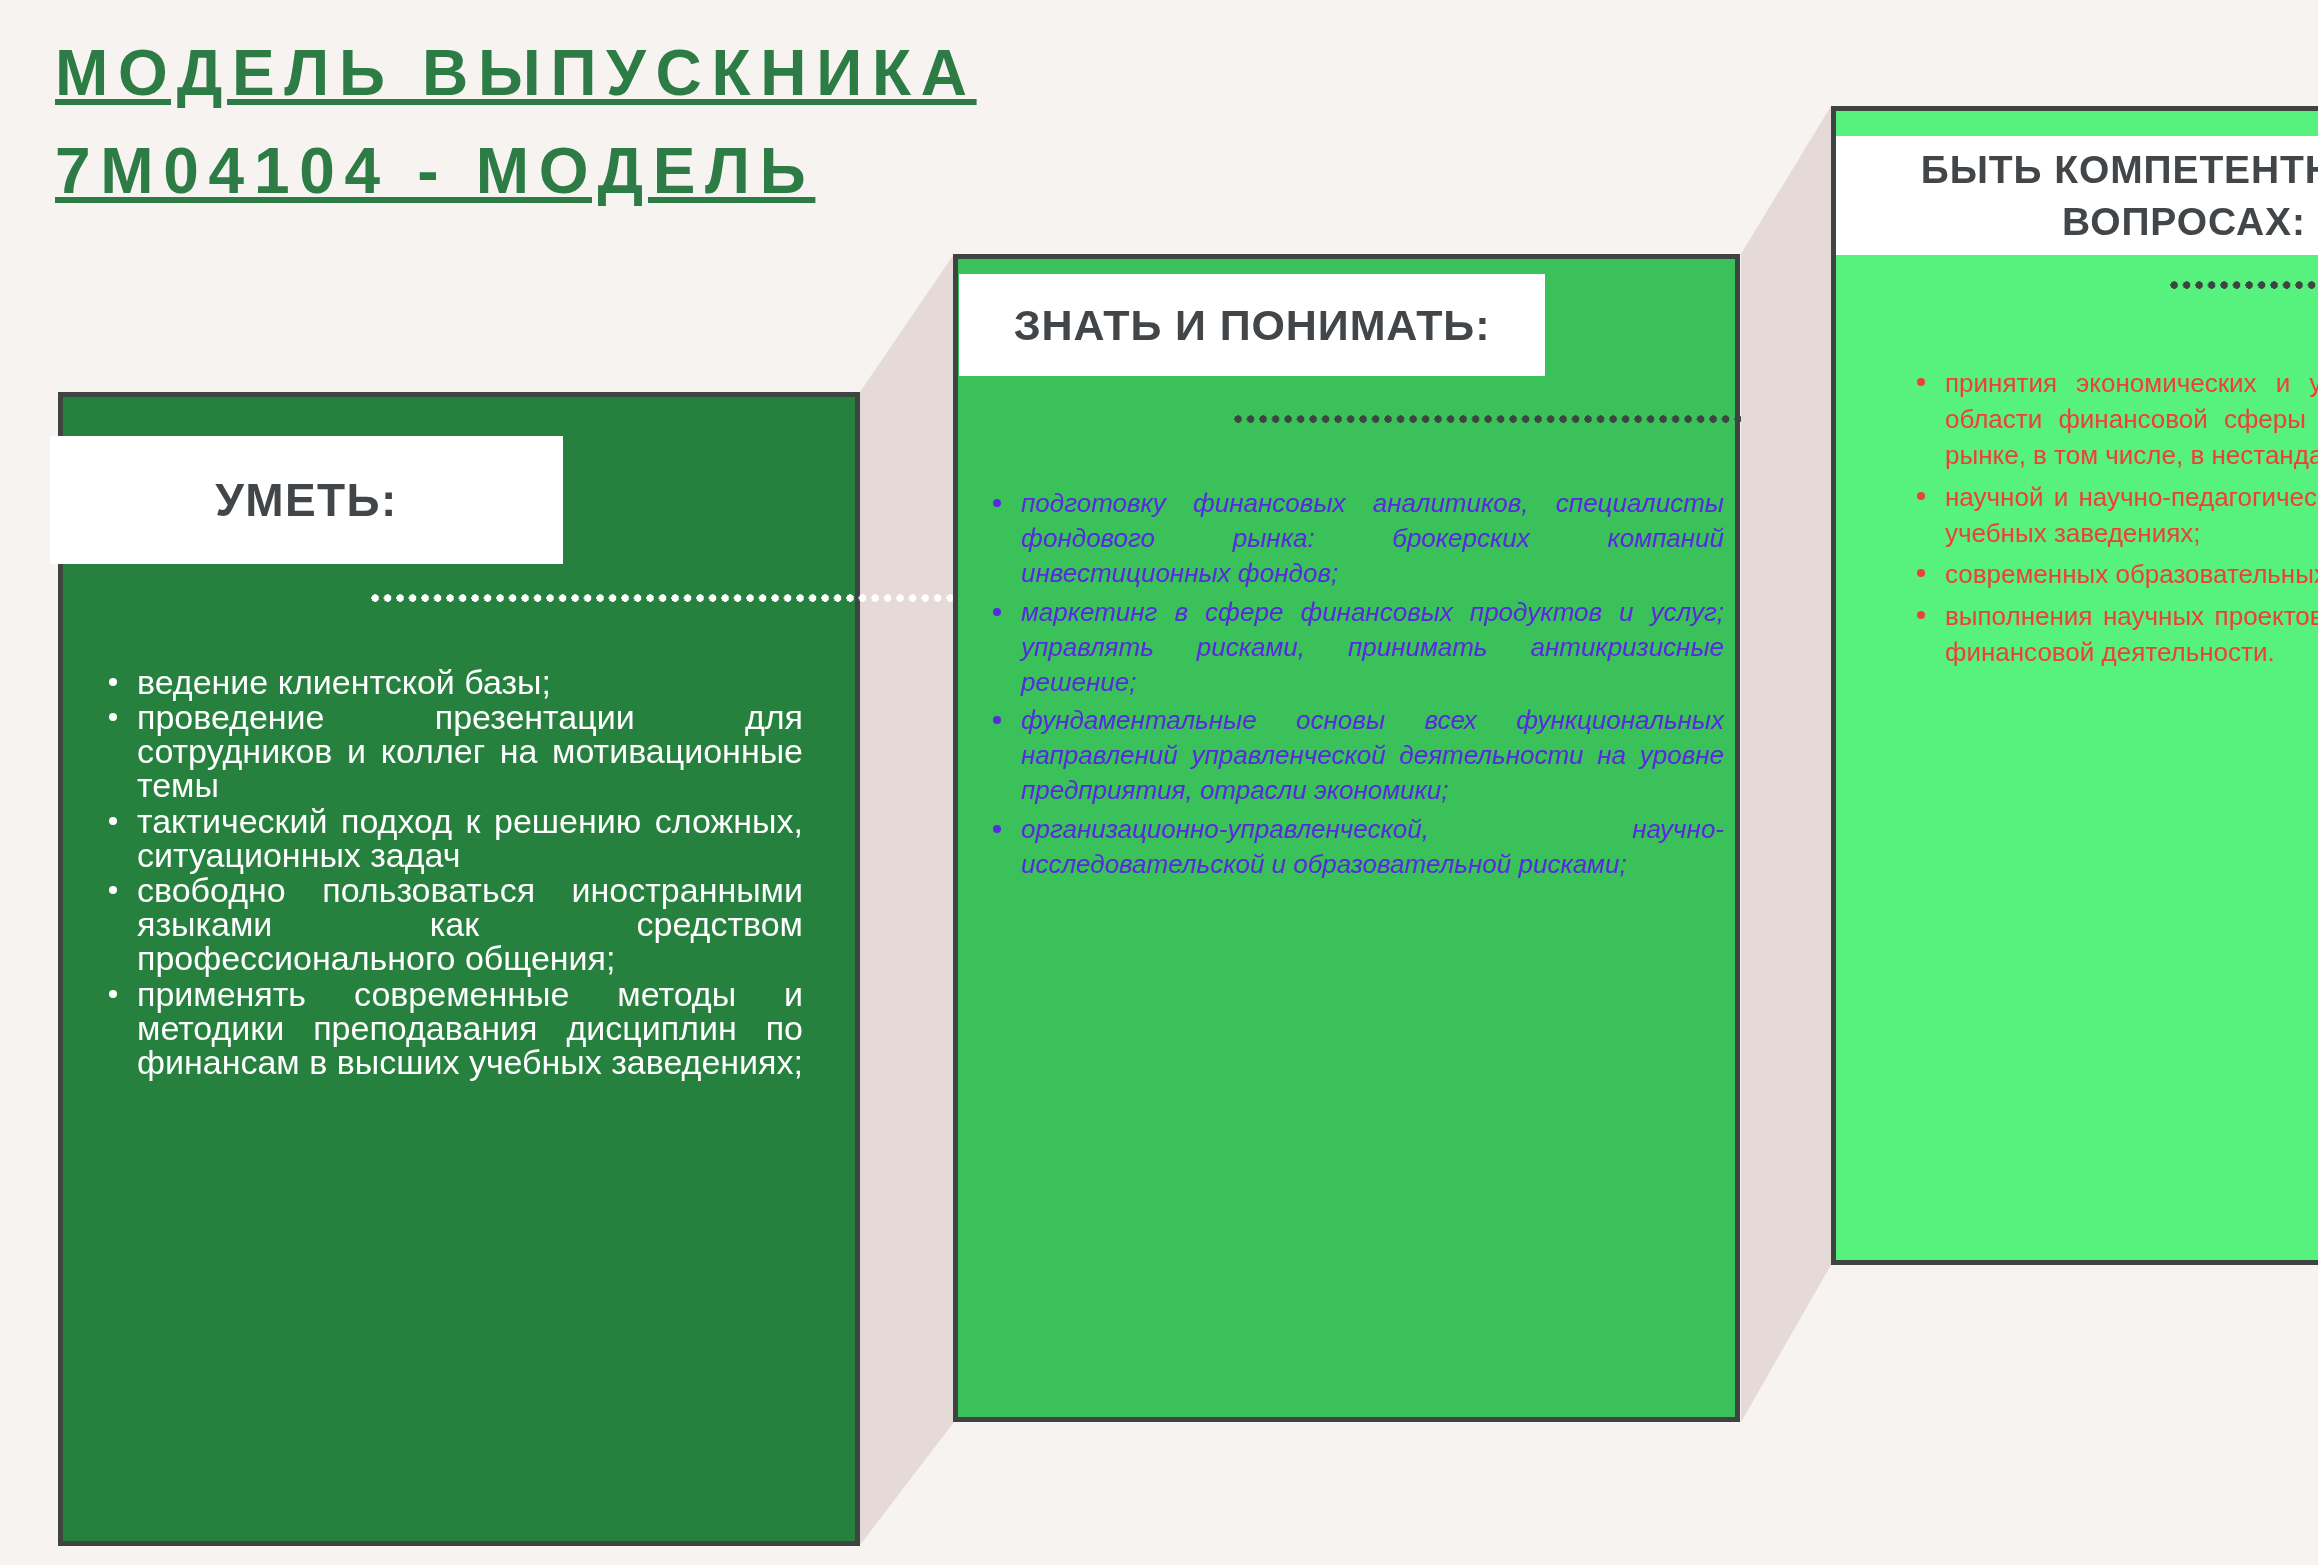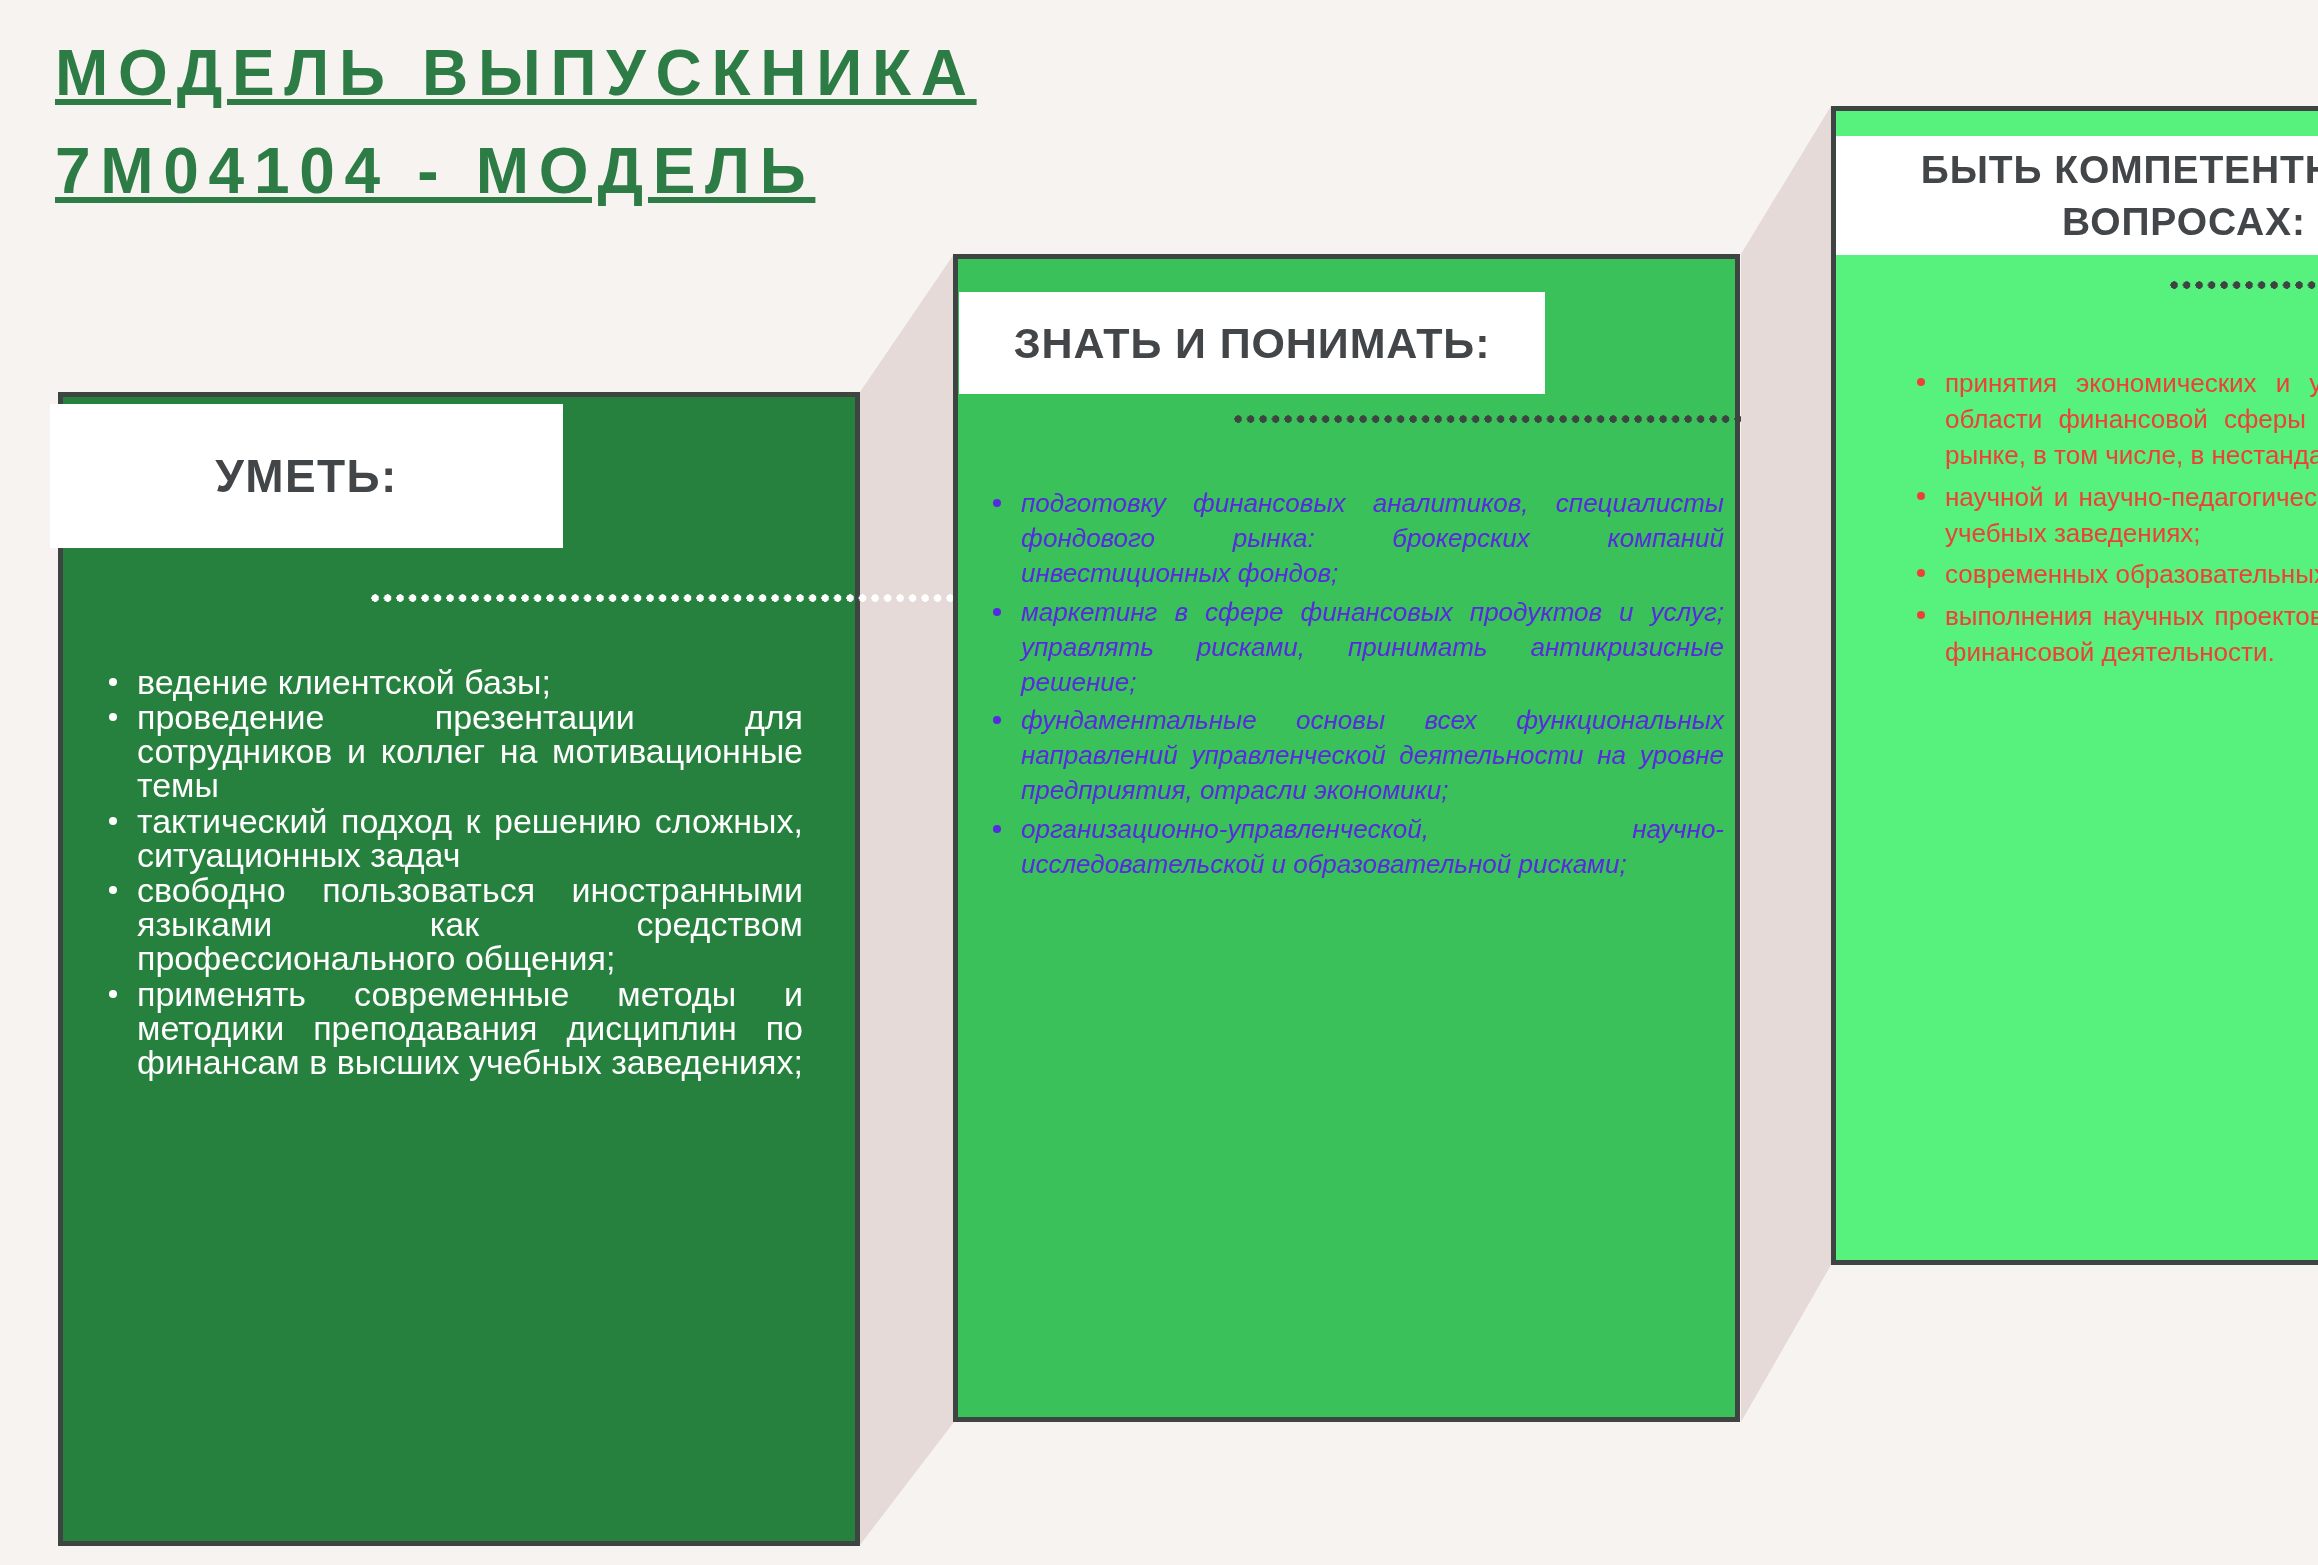--- a/index.html
+++ b/index.html
@@ -17,22 +17,22 @@
   .shadow-2{left:1741px;top:106px;width:90px;height:1316px;
     clip-path:polygon(0 148px,90px 0,90px 1159px,0 1316px);}
   
   .panel{position:absolute;border:5.1px solid #3e4442;box-sizing:border-box;}
   .panel-1{left:58px;top:392px;width:802px;height:1154px;background:#26813e;}
   .panel-2{left:953px;top:254px;width:787px;height:1168px;background:#3ac159;}
   .panel-3{left:1831px;top:106px;width:920px;height:1159px;background:#57f17d;}
   
   .hbox{position:absolute;background:#ffffff;display:flex;align-items:center;justify-content:center;
         color:#424649;font-weight:bold;text-align:center;}
-  .hbox-1{left:50px;top:404px;width:513px;height:144px;font-size:46px;letter-spacing:1.4px;}
-  .hbox-2{left:959px;top:292px;width:586px;height:102px;font-size:43px;letter-spacing:0.9px;justify-content:center;}
+  .hbox-1{left:50px;top:436px;width:513px;height:128px;font-size:46px;letter-spacing:1.4px;}
+  .hbox-2{left:959px;top:274px;width:586px;height:102px;font-size:43px;letter-spacing:0.9px;justify-content:center;}
   .hbox-3{left:1836px;top:136px;width:696px;height:119px;font-size:39px;line-height:52px;letter-spacing:0.9px;}
   
   .dots{position:absolute;height:8.3px;background-repeat:repeat-x;background-size:12.5px 8.3px;}
   .dots-white{background-image:radial-gradient(circle at 4.2px 4.2px,#ffffff 3.7px,rgba(255,255,255,0) 4px);}
   .dots-dark{background-image:radial-gradient(circle at 4.2px 4.2px,#3e4442 3.7px,rgba(62,68,66,0) 4px);}
   .dots-1{left:371px;top:594px;width:582px;}
   .dots-2{left:1234px;top:415px;width:507px;}
   .dots-3{left:2170px;top:281px;width:581px;}
   
   ul.blist{position:absolute;margin:0;padding:0;list-style:none;text-align:justify;}

